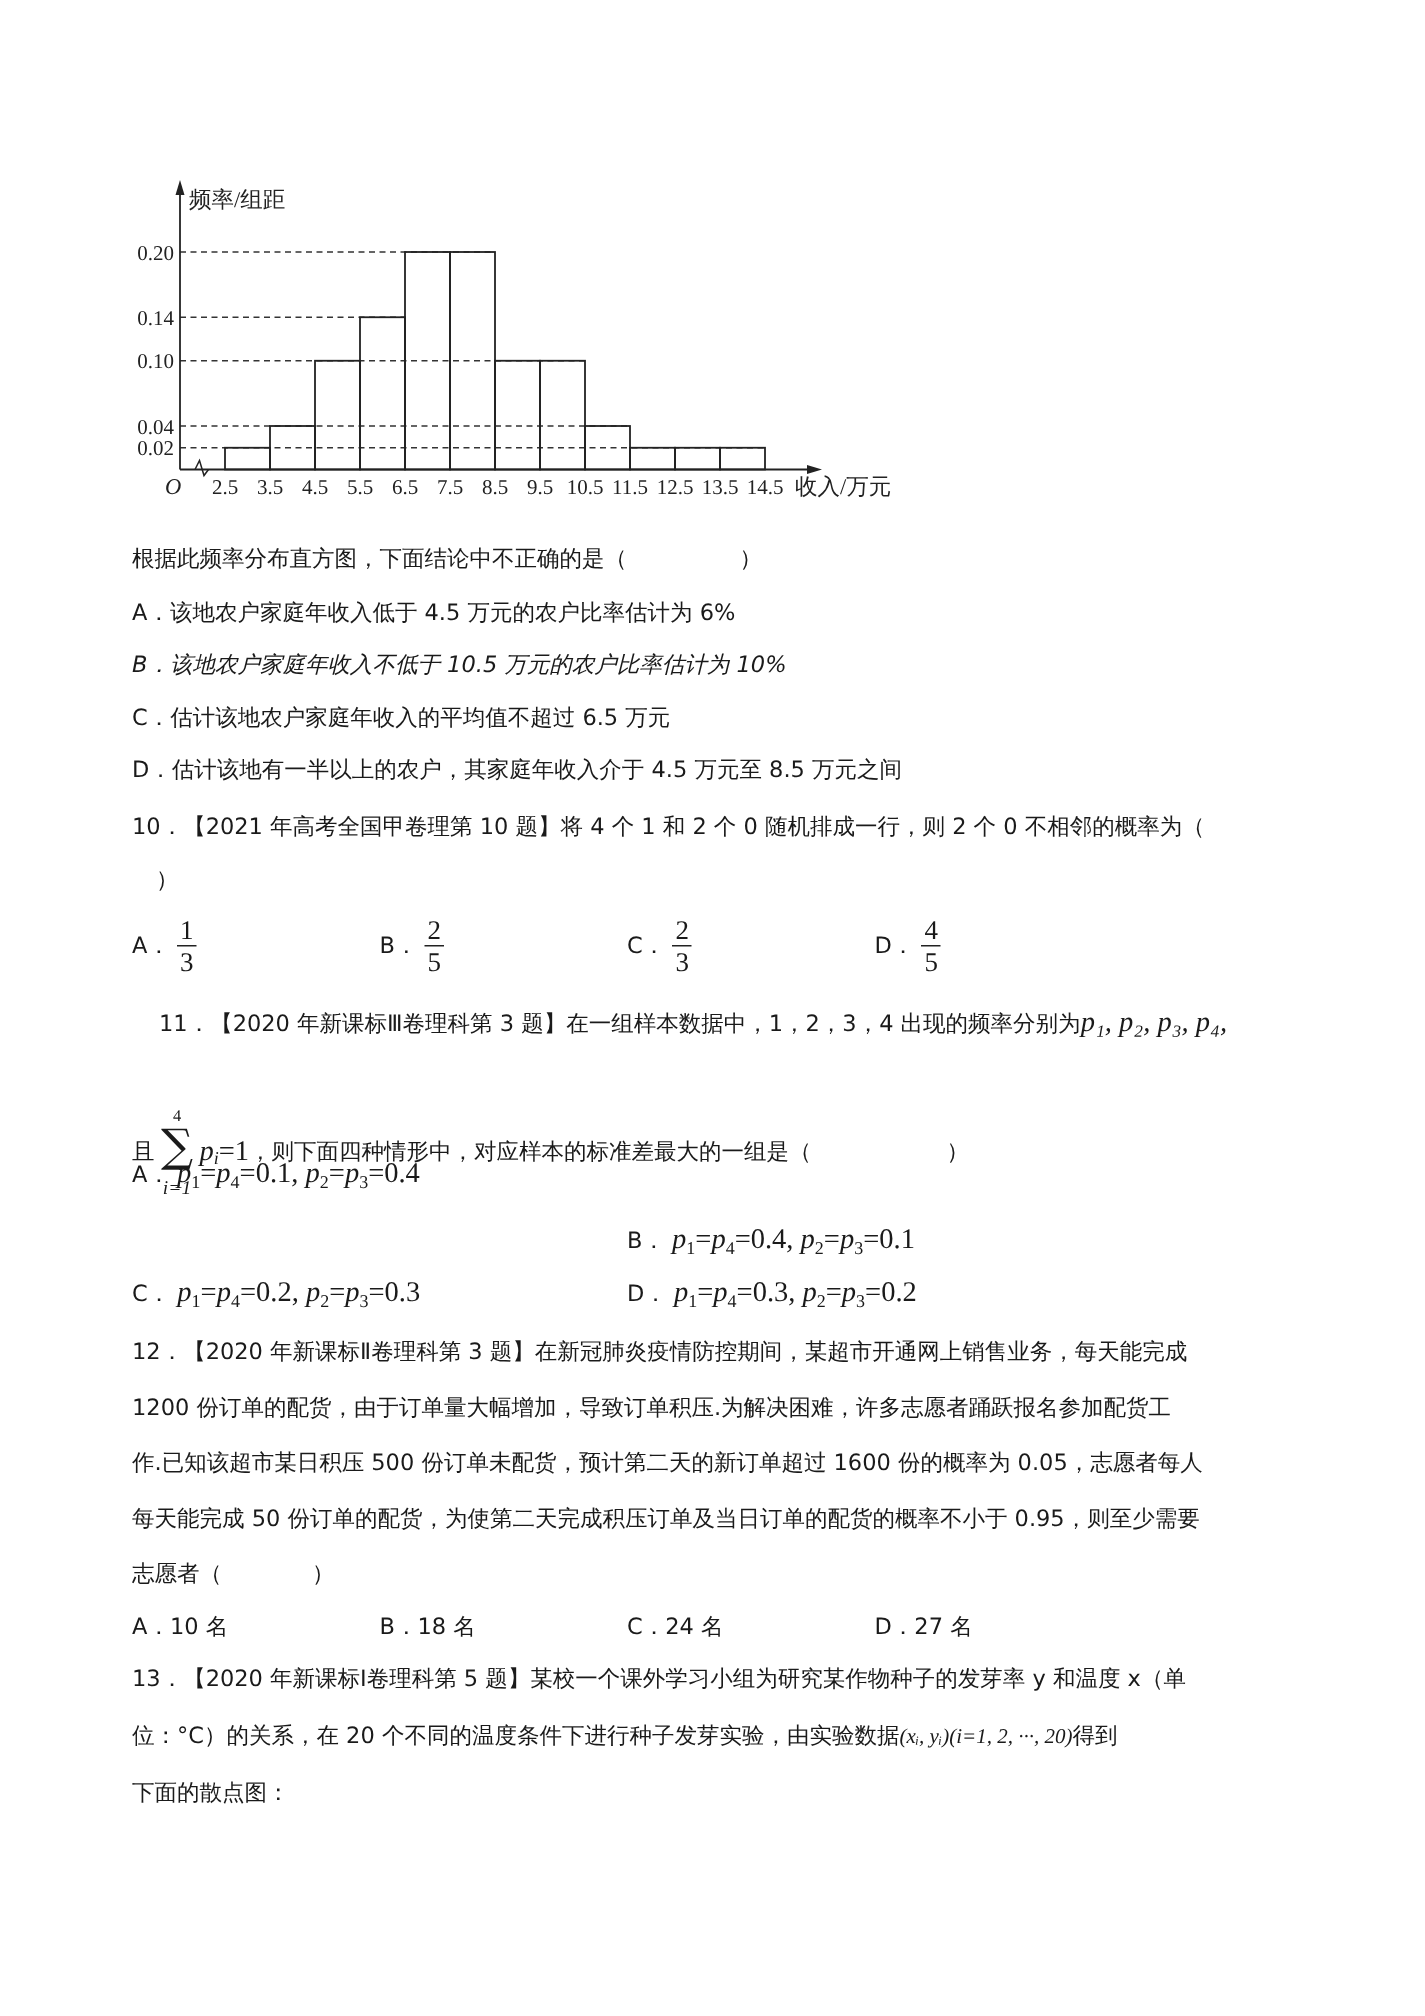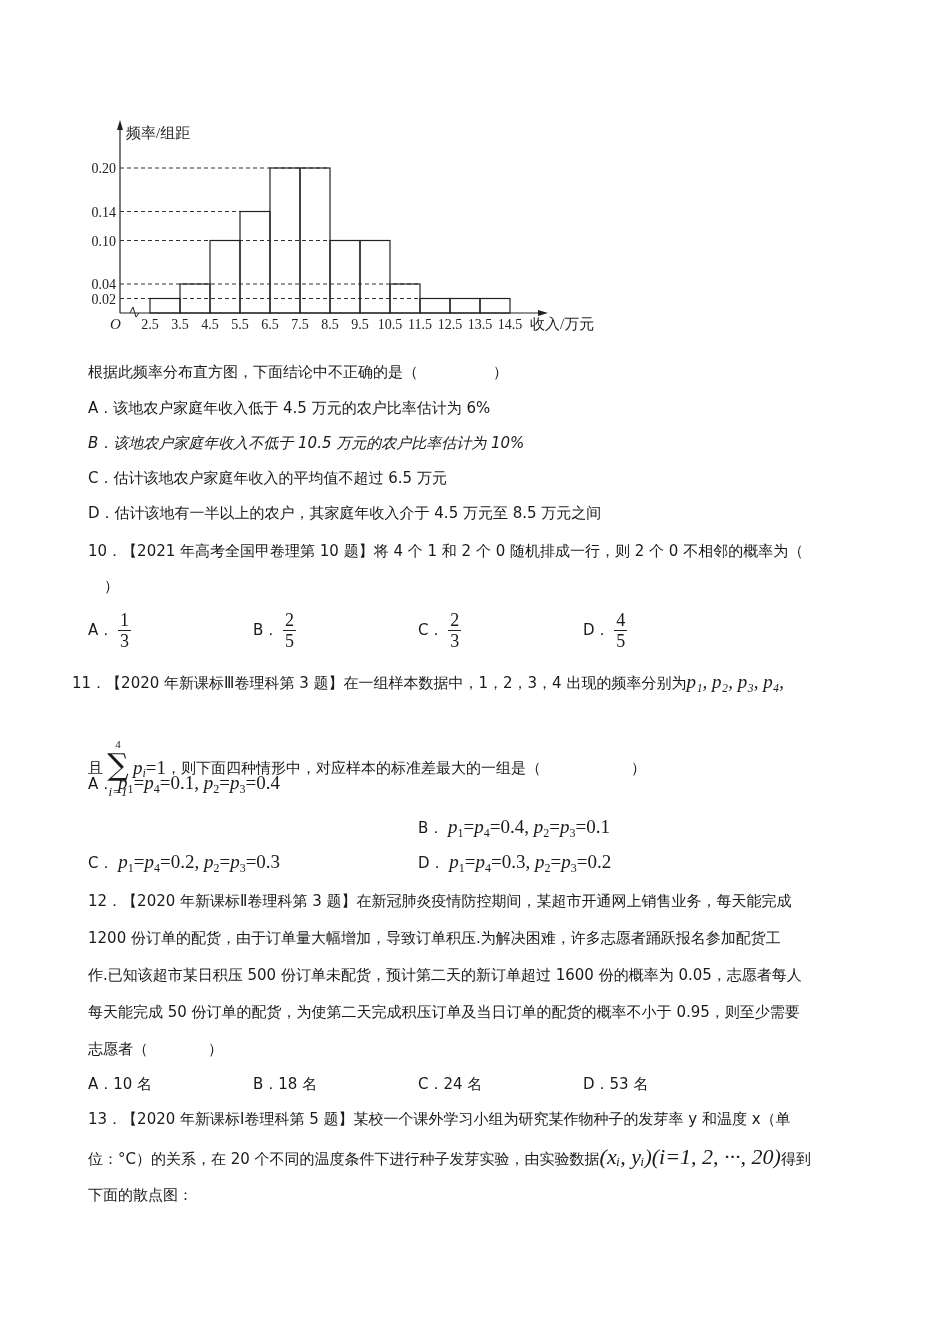--- a/index.html
+++ b/index.html
@@ -91,21 +91,21 @@
 </div>
 <div class="abs cn" style="left:418px;top:610px;font-size:15px;">
   <span style="vertical-align:middle;">C．</span>
   <span class="frac"><span class="num">2</span><span class="den">3</span></span>
 </div>
 <div class="abs cn" style="left:583px;top:610px;font-size:15px;">
   <span style="vertical-align:middle;">D．</span>
   <span class="frac"><span class="num">4</span><span class="den">5</span></span>
 </div>
 
-<div class="abs txt cn" style="left:72px;top:672px;">
+<div class="abs txt cn" style="left:106px;top:672px;">
   <span>11．</span><span>【2020 年新课标Ⅲ卷理科第 3 题】</span><span>在一组样本数据中，1，2，3，4 出现的频率分别为</span><span class="math mi">p₁, p₂, p₃, p₄,</span>
 </div>
 <div class="abs cn" style="left:88px;top:738px;font-size:15px;">
   <span style="vertical-align:middle;">且</span><span class="sum"><span class="top">4</span><span class="sig">∑</span><span class="bot">i=1</span></span><span class="math mi" style="vertical-align:middle;">p</span><sub class="mi" style="font-family:'Liberation Serif',serif;">i</sub><span class="math" style="vertical-align:middle;">=1</span><span style="vertical-align:middle;">，则下面四种情形中，对应样本的标准差最大的一组是（　　　　　　）</span>
 </div>
 
 <div class="abs math" style="left:88px;top:772px;">
   <span class="cn">A．</span> <span class="mi">p</span><sub>1</sub>=<span class="mi">p</span><sub>4</sub>=<span>0.1</span>, <span class="mi">p</span><sub>2</sub>=<span class="mi">p</span><sub>3</sub>=<span>0.4</span>
 </div>
 <div class="abs math" style="left:418px;top:816px;">
@@ -121,21 +121,21 @@
 <div class="abs txt cn" style="left:88px;top:891px;">
   <span>12．</span><span>【2020 年新课标Ⅱ卷理科第 3 题】</span><span>在新冠肺炎疫情防控期间，某超市开通网上销售业务，每天能完成</span>
 </div>
 <div class="abs txt cn" style="left:88px;top:928px;">1200 份订单的配货，由于订单量大幅增加，导致订单积压.为解决困难，许多志愿者踊跃报名参加配货工</div>
 <div class="abs txt cn" style="left:88px;top:965px;text-align:right;">作.已知该超市某日积压 500 份订单未配货，预计第二天的新订单超过 1600 份的概率为 0.05，志愿者每人</div>
 <div class="abs txt cn" style="left:88px;top:1002px;">每天能完成 50 份订单的配货，为使第二天完成积压订单及当日订单的配货的概率不小于 0.95，则至少需要</div>
 <div class="abs txt cn" style="left:88px;top:1039px;text-align:right;">志愿者（　　　　）</div>
 <div class="abs txt cn" style="left:88px;top:1074px;"><span>A．</span><span>10 名</span></div>
 <div class="abs txt cn" style="left:253px;top:1074px;"><span>B．</span><span>18 名</span></div>
 <div class="abs txt cn" style="left:418px;top:1074px;"><span>C．</span><span>24 名</span></div>
-<div class="abs txt cn" style="left:583px;top:1074px;"><span>D．</span><span>53 名</span></div>
+<div class="abs txt cn" style="left:583px;top:1074px;"><span>D．</span><span>27 名</span></div>
 
 <div class="abs txt cn" style="left:88px;top:1109px;">
   <span>13．</span><span>【2020 年新课标Ⅰ卷理科第 5 题】</span><span>某校一个课外学习小组为研究某作物种子的发芽率 y 和温度 x（单</span>
 </div>
 <div class="abs txt cn" style="left:88px;top:1147px;">
-  <span>位：°C）的关系，在 20 个不同的温度条件下进行种子发芽实验，由实验数据</span><span class="math mi" style="font-size:22px;font-style:italic;">(xᵢ, yᵢ)(i=1, 2, ···, 20)</span><span>得到</span>
+  <span>位：°C）的关系，在 20 个不同的温度条件下进行种子发芽实验，由实验数据</span><span class="math mi" style="font-size:14px;font-style:italic;">(xᵢ, yᵢ)(i=1, 2, ···, 20)</span><span>得到</span>
 </div>
 <div class="abs txt cn" style="left:88px;top:1185px;">下面的散点图：</div>
 
 </body></html>

